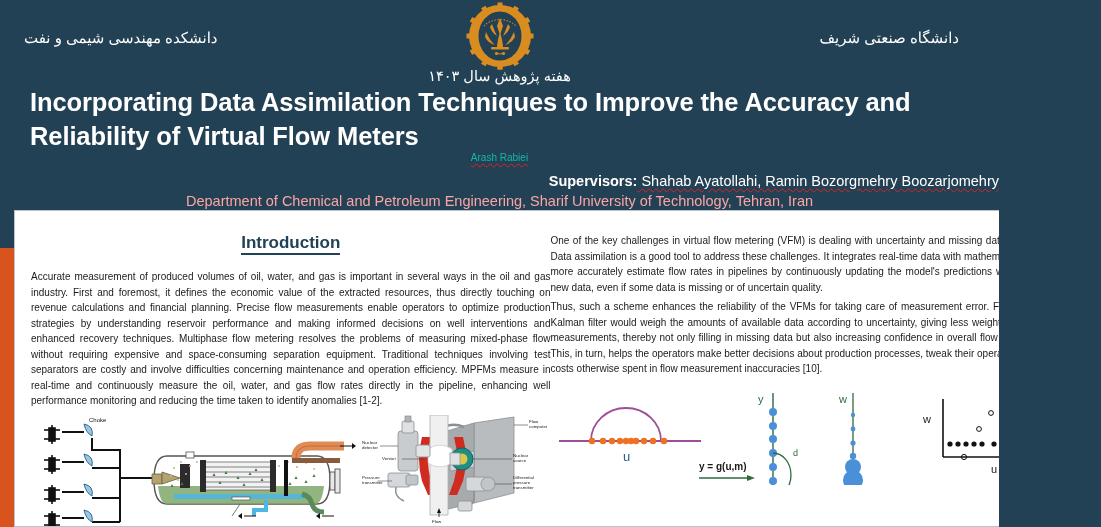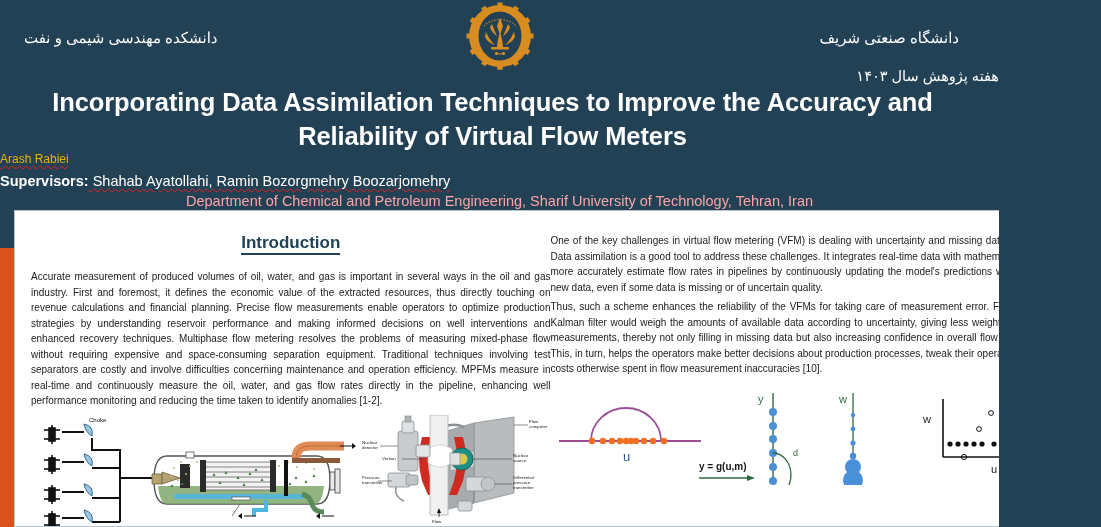--- a/index.html
+++ b/index.html
@@ -50,47 +50,48 @@
     direction: rtl;
     white-space: nowrap;
     letter-spacing: .3px;
   }
   .uni-left  { left: 24px; }
   .uni-right { right: 40px; }
 
   .week {
     position: absolute;
     left: 0; right: 0; top: 68px;
+    text-align: center;
     font-size: 14.5px;
     direction: rtl;
     color: #ffffff;
   }
 
   .title {
     position: absolute;
     left: 30px; right: 44px; top: 86px;
-    text-align: center;
+    text-align: left;
     font-size: 25.5px;
     font-weight: bold;
     line-height: 1.33;
     color: #ffffff;
     letter-spacing: -0.1px;
   }
 
   .author {
     position: absolute;
     left: 0; right: 0; top: 152px;
-    text-align: left;
-    font-size: 12px;
-    color: #eab308;
+    text-align: center;
+    font-size: 10px;
+    color: #14b8a6;
   }
   .supervisors {
     position: absolute;
     left: 0; right: 0; top: 173px;
-    text-align: left;
+    text-align: right;
     font-size: 14.5px;
     color: #ffffff;
   }
   .supervisors b { font-weight: bold; }
   .dept {
     position: absolute;
     left: 0; right: 0; top: 193px;
     text-align: center;
     font-size: 14.5px;
     color: #fca5a5;

